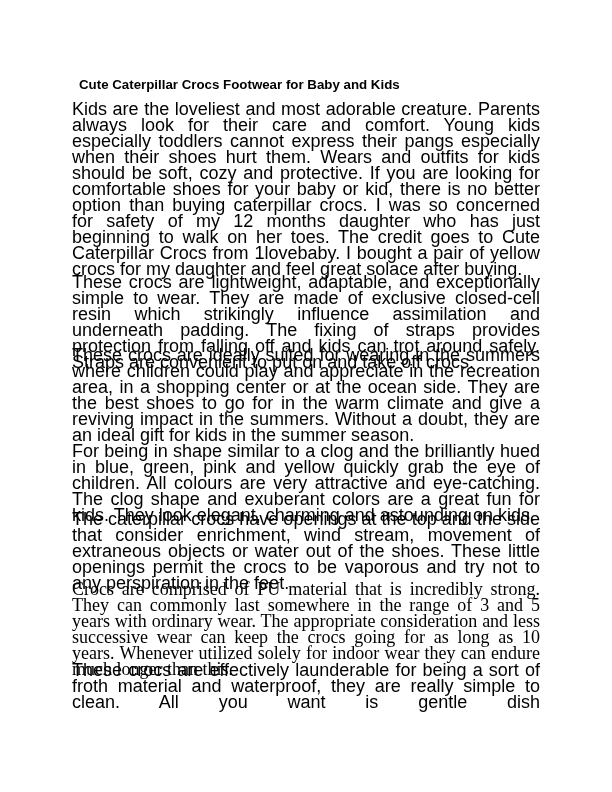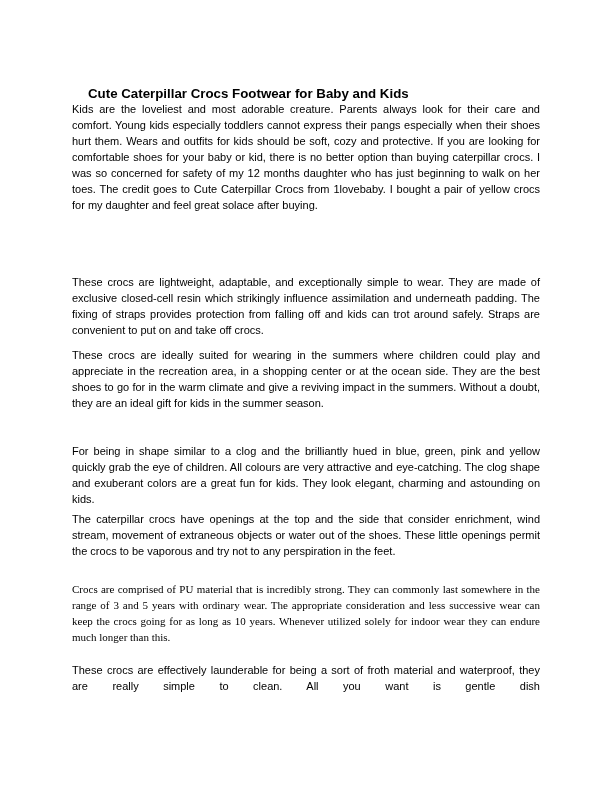--- a/index.html
+++ b/index.html
@@ -21,32 +21,32 @@
       top: 0;
       width: 612px;
       height: 792px;
       background: #ffffff;
     }
     .title {
       position: absolute;
       left: 72px;
       top: 70px;
       width: 468px;
-      margin: 16px;
+      margin: 7px;
       font-size: 13.3px;
       line-height: 16px;
       font-weight: bold;
       white-space: nowrap;
     }
     .para {
       position: absolute;
       left: 72px;
       width: 468px;
       margin: 0;
-      font-size: 11px;
+      font-size: 18px;
       line-height: 16px;
       text-align: justify;
       text-align-last: left;
     }
     #p1 { top: 101px; }
     #p2 { top: 262px; margin-top: 12px; }
     #p3 { top: 347px; }
     #p4 { top: 443px; }
     #p5 { top: 511px; }
     #p6 { top: 581px; font-family: Liberation Serif, serif; }

